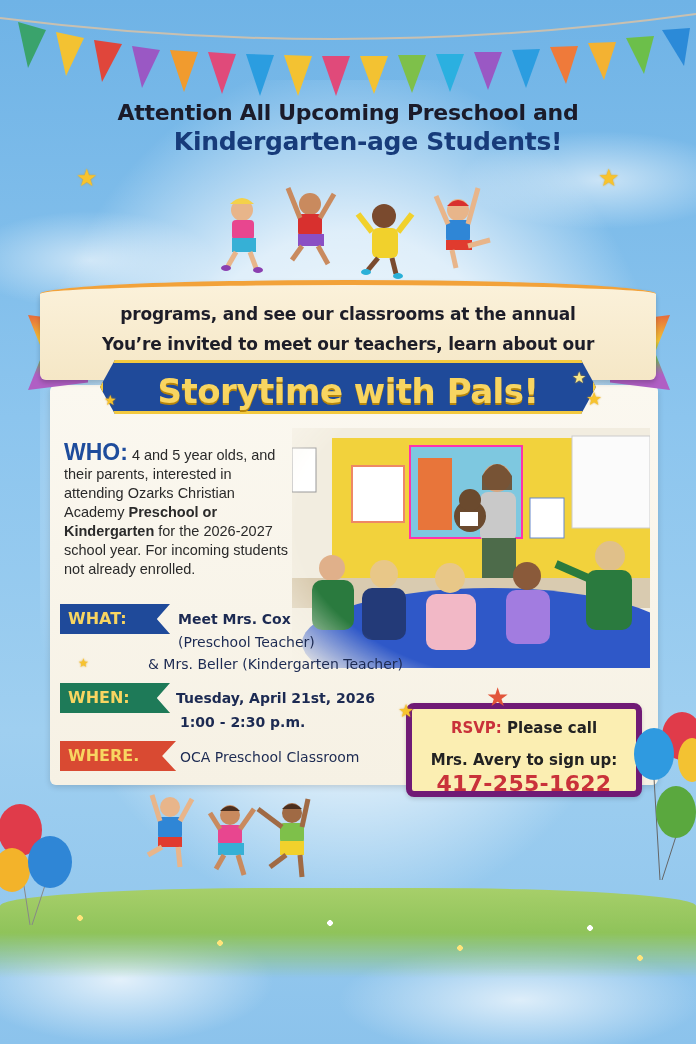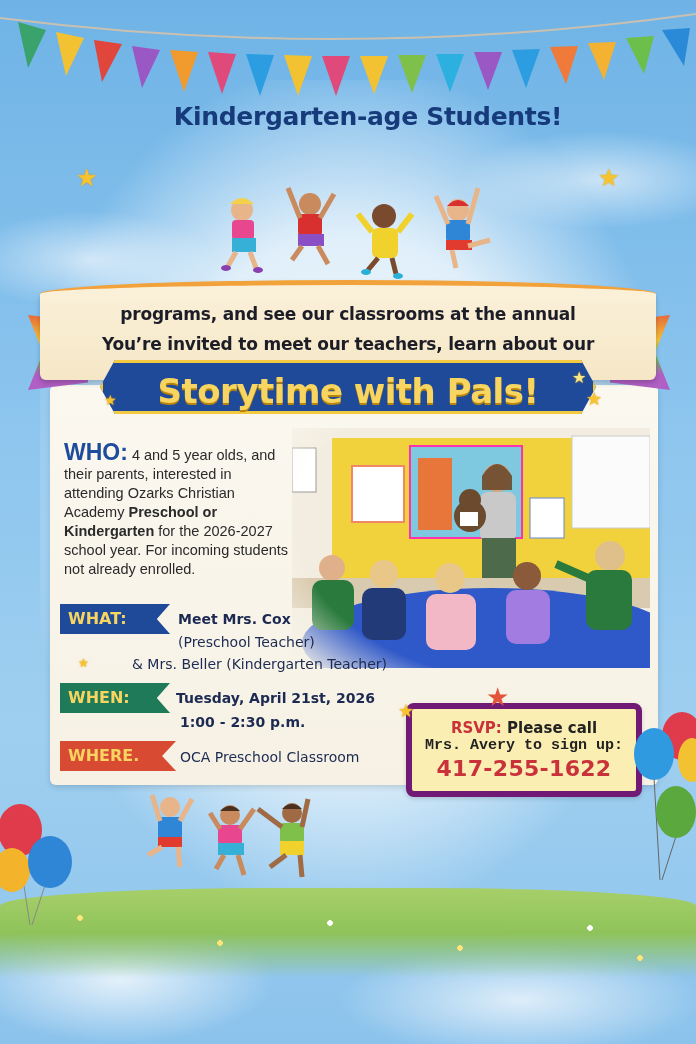--- a/index.html
+++ b/index.html
@@ -79,21 +79,21 @@
   .info { position: absolute; font-size: 14px; color: #1c2a52; line-height: 20px; }
   
   .rsvp {
     position: absolute; left: 406px; top: 703px; width: 236px; height: 94px;
     background: #fbeeb2; border: 6px solid #701a75; border-radius: 8px;
     text-align: center; padding-top: 10px;
     box-shadow: 0 2px 4px rgba(0,0,0,0.15);
   }
   .rsvp .l1 { font-weight: bold; font-size: 15px; color: #222; }
   .rsvp .l1 .red { color: #c9323a; }
-  .rsvp .l2 { font-weight: bold; font-size: 15px; color: #222; margin-top: 0; font-family: Liberation Mono, monospace; }
+  .rsvp .l2 { font-weight: bold; font-size: 15px; color: #222; margin-top: 14px; }
   .rsvp .phone { font-weight: bold; font-size: 22px; color: #c9323a; margin-top: 2px; letter-spacing: 0.3px; }
   
   .grass {
     position: absolute; left: 0; top: 888px; width: 696px; height: 90px;
     background:
       radial-gradient(circle 3px at 80px 30px, #ffe47a 90%, transparent),
       radial-gradient(circle 3px at 220px 55px, #ffe47a 90%, transparent),
       radial-gradient(circle 3px at 330px 35px, #fff 90%, transparent),
       radial-gradient(circle 3px at 460px 60px, #ffe47a 90%, transparent),
       radial-gradient(circle 3px at 590px 40px, #fff 90%, transparent),
@@ -128,20 +128,21 @@
     <polygon points="474,52 502,52 488,90" fill="#9a58c4"></polygon>
     <polygon points="512,50 540,49 526,88" fill="#2b9de0"></polygon>
     <polygon points="550,47 578,46 566,84" fill="#ef7a3a"></polygon>
     <polygon points="588,43 616,42 604,80" fill="#f3b232"></polygon>
     <polygon points="626,38 654,36 644,74" fill="#6cbf4a"></polygon>
     <polygon points="662,30 690,28 684,66" fill="#2b8ad8"></polygon>
   </g>
 </svg>
 
 <div class="headline">
+  <div class="l1">Attention All Upcoming Preschool and</div>
   <div class="l2">Kindergarten-age Students!</div>
 </div>
 <span class="star" style="left:76px;top:164px;font-size:24px;">★</span>
 <span class="star" style="left:598px;top:164px;font-size:24px;">★</span>
 
 <svg class="kids-top" viewBox="0 0 300 100">
 
   <circle cx="42" cy="30" r="11" fill="#e8b58a"></circle>
     <path d="M30 24 Q42 12 54 24" fill="#f4d14a"></path>
   <rect x="32" y="40" width="22" height="20" rx="4" fill="#e8468f"></rect>
@@ -227,21 +228,21 @@
   <circle cx="235" cy="148" r="14" fill="#8a5a3a"></circle>
     <rect x="214" y="162" width="44" height="54" rx="10" fill="#a27ce0"></rect>
   <circle cx="318" cy="128" r="15" fill="#e0c08a"></circle>
     <rect x="294" y="142" width="46" height="60" rx="10" fill="#2a7a3e"></rect>
   <line x1="296" y1="150" x2="264" y2="136" stroke="#2a7a3e" stroke-width="8"></line>
 </svg>
 
 <div class="tag tag-what"><span>WHAT:</span> <span style="color:#f8d561;font-size:12px;">★</span></div>
 <div class="info" style="left:178px;top:609px;font-weight:600;">Meet Mrs. Cox</div>
 <div class="info" style="left:178px;top:632px;">(Preschool Teacher)</div>
-<div class="info" style="left:132px;top:654px;">&amp; Mrs. Beller (Kindergarten Teacher)</div>
+<div class="info" style="left:148px;top:654px;">&amp; Mrs. Beller (Kindergarten Teacher)</div>
 <span class="star" style="left:78px;top:656px;font-size:12px;">★</span>
 
 <div class="tag tag-when"><span>WHEN:</span> <span style="color:#f8d561;font-size:12px;">★</span></div>
 <div class="info" style="left:176px;top:688px;font-weight:bold;">Tuesday, April 21st, 2026</div>
 <div class="info" style="left:180px;top:712px;font-weight:bold;">1:00 - 2:30 p.m.</div>
 
 <div class="tag tag-where"><span>WHERE.</span> <span style="color:#f8d561;font-size:12px;">★</span></div>
 <div class="info" style="left:180px;top:747px;">OCA Preschool Classroom</div>
 
 <div class="rsvp">

